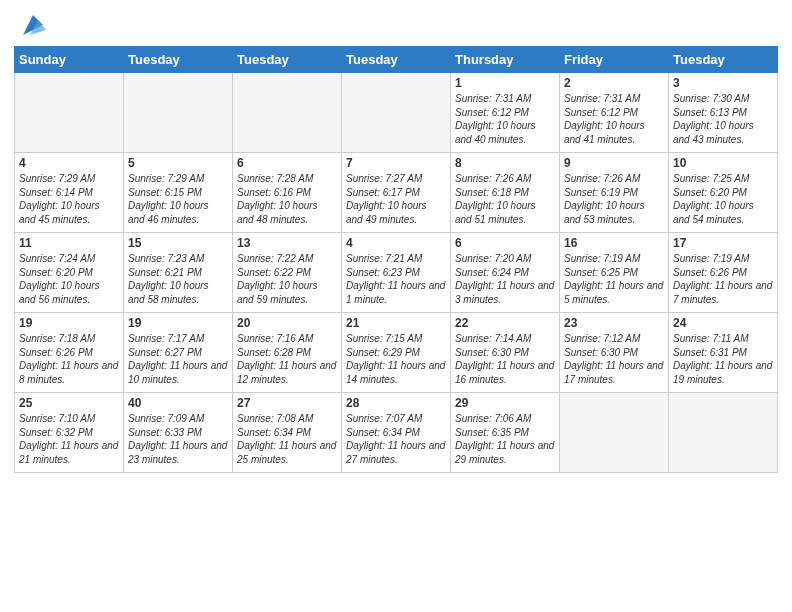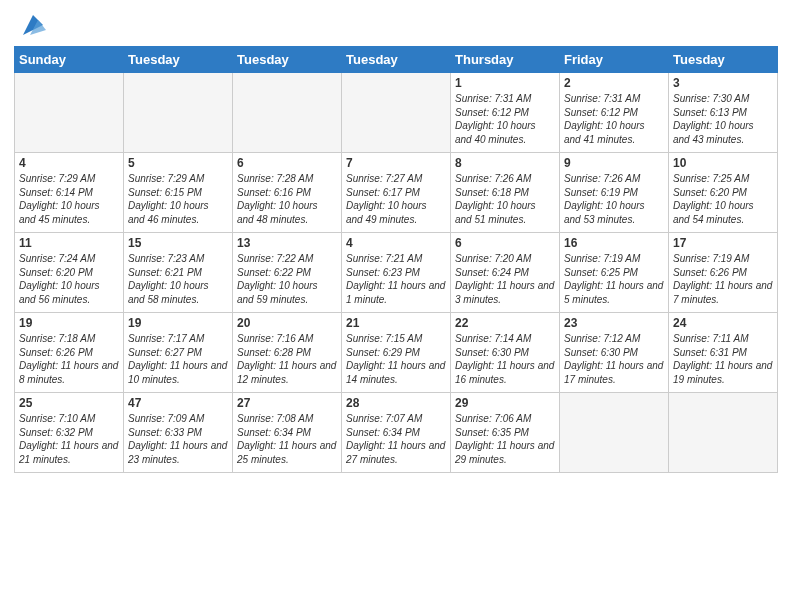--- a/index.html
+++ b/index.html
@@ -234,21 +234,21 @@
             <div class="day-number">24</div>
             <div class="day-info">Sunrise: 7:11 AM<br>Sunset: 6:31 PM<br>Daylight: 11 hours and 19 minutes.</div>
           </td>
         </tr>
         <tr>
           <td>
             <div class="day-number">25</div>
             <div class="day-info">Sunrise: 7:10 AM<br>Sunset: 6:32 PM<br>Daylight: 11 hours and 21 minutes.</div>
           </td>
           <td>
-            <div class="day-number">47</div>
+            <div class="day-number">40</div>
             <div class="day-info">Sunrise: 7:09 AM<br>Sunset: 6:33 PM<br>Daylight: 11 hours and 23 minutes.</div>
           </td>
           <td>
             <div class="day-number">27</div>
             <div class="day-info">Sunrise: 7:08 AM<br>Sunset: 6:34 PM<br>Daylight: 11 hours and 25 minutes.</div>
           </td>
           <td>
             <div class="day-number">28</div>
             <div class="day-info">Sunrise: 7:07 AM<br>Sunset: 6:34 PM<br>Daylight: 11 hours and 27 minutes.</div>
           </td>

